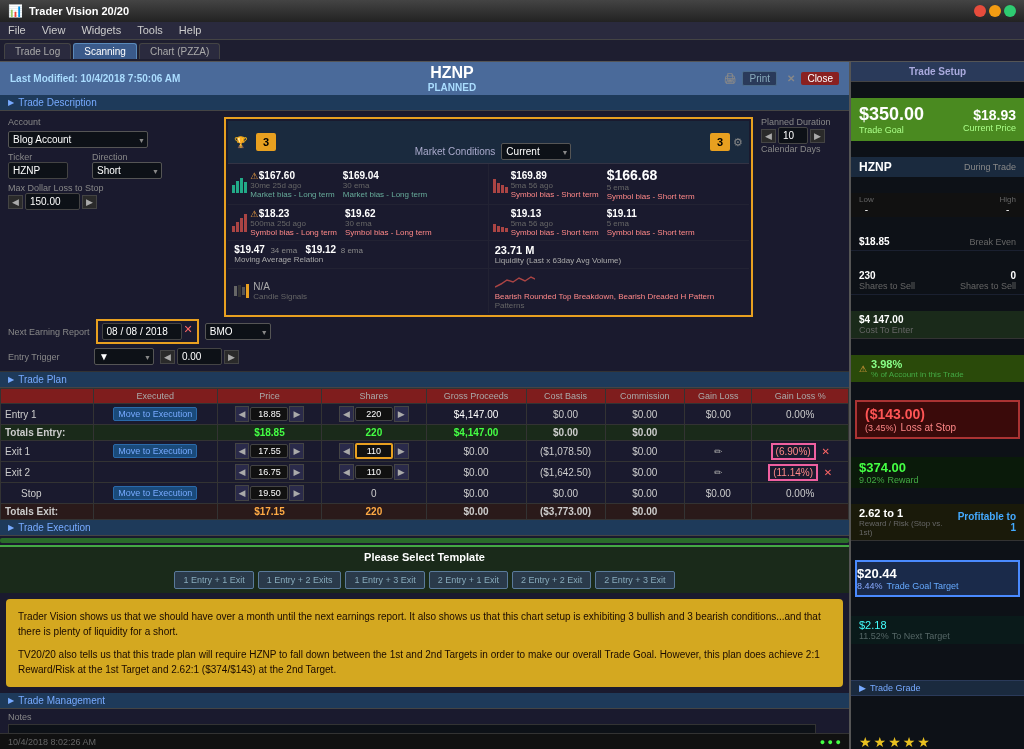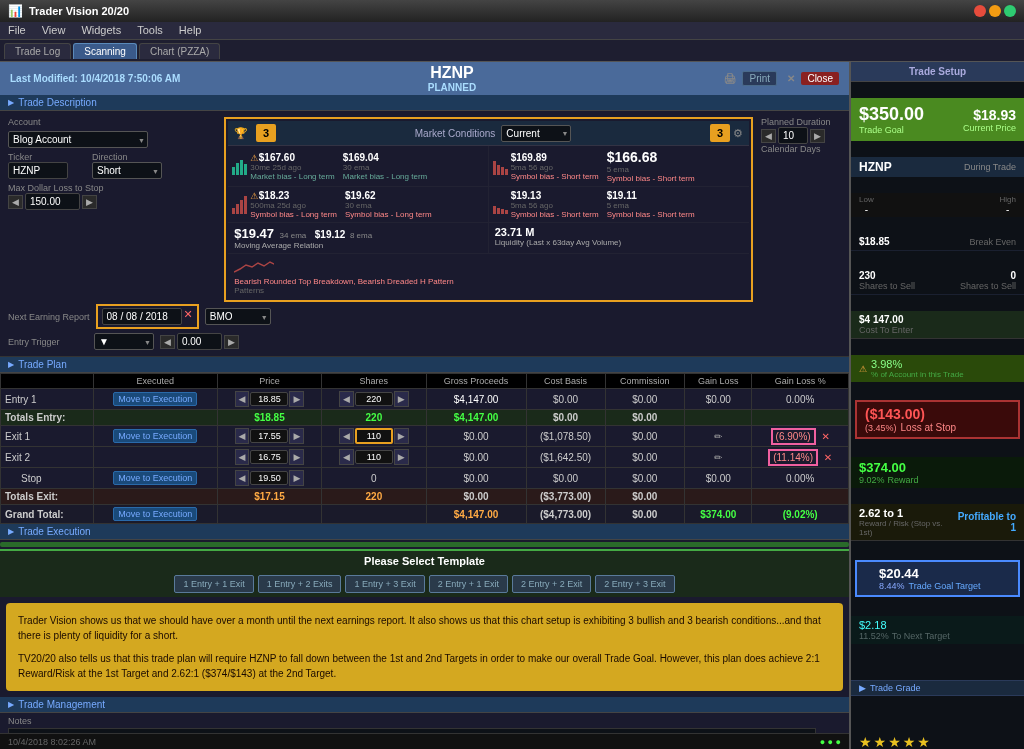--- a/index.html
+++ b/index.html
@@ -49,21 +49,21 @@
     .select-wrapper { position: relative; display: inline-block; }
     .select-wrapper::after { content: '▼'; position: absolute; right: 3px; top: 50%; transform: translateY(-50%); font-size: 7px; color: #888; pointer-events: none; }
     .market-header { display: flex; justify-content: space-between; align-items: center; padding: 3px 6px; background: #1a2a3e; border-bottom: 1px solid #334; }
     .market-header-left { display: flex; gap: 8px; align-items: center; }
     .market-title { color: #aac; font-size: 10px; }
     .market-badge { background: #e8a020; color: #000; font-weight: bold; padding: 1px 5px; border-radius: 2px; border: 2px solid #ffd080; font-size: 11px; }
     
     
     .trade-plan-section { background: #1a1a2e; }
     .tp-table { width: 100%; border-collapse: collapse; font-size: 10px; }
-    .tp-table th { background: #000000; color: #aaa; padding: 2px 4px; text-align: center; border: 1px solid #333; font-size: 9px; font-weight: normal; }
+    .tp-table th { background: #7f1d1d; color: #aaa; padding: 2px 4px; text-align: center; border: 1px solid #333; font-size: 9px; font-weight: normal; }
     .tp-table td { padding: 2px 3px; border: 1px solid #333; color: #ccc; text-align: center; vertical-align: middle; }
     .btn-small { background: #2a3a5a; border: 1px solid #446; color: #aac; padding: 1px 4px; border-radius: 2px; cursor: pointer; font-size: 9px; }
     .btn-blue { background: #1a4a7a; border: 1px solid #2a6aaa; color: #7af; }
     .arrow-btn { background: #2a2a2a; border: 1px solid #444; color: #aaa; padding: 1px 3px; cursor: pointer; font-size: 9px; }
     .red-text { color: #f66; }
     .totals-row td { background: #1a2a1a; font-weight: bold; }
     .totals-exit-row td { background: #2a1a1a; font-weight: bold; }
     .grand-total-row td { background: #1a1a2a; font-weight: bold; }
     .template-section { background: #1a2a1a; border-top: 2px solid #4a4; }
     .template-title { color: #fff; text-align: center; padding: 4px; font-size: 11px; font-weight: bold; }
@@ -247,21 +247,21 @@
               </div>
             </div>
           </div>
 
           <div style="flex:2.5; border:2px solid #e8a020; padding:2px;">
             <div class="market-header">
               <div class="market-header-left">
                 <span style="color:#e8a020; font-size:11px;">🏆</span>
                 <div class="market-badge orange-border">3</div>
               </div>
-              <div style="display:flex; gap:6px; align-items:center;">
+              <div style="display:flex; gap:6px; align-items:center;margin-top:19px;">
                 <span class="market-title">Market Conditions</span>
                 <div class="select-wrapper">
                   <select class="dropdown" style="width:70px;">
                     <option>Current</option>
                   </select>
                 </div>
               </div>
               <div style="display:flex; gap:3px; align-items:center;">
                 <div class="market-badge orange-border">3</div>
                 <span style="color:#888;">⚙</span>
@@ -342,32 +342,44 @@
                   <div style="color:#f88;font-size:8px;">Symbol bias - Short term</div>
                 </div>
                 <div style="margin-left:8px;">
                   <span style="color:#fff;font-size:10px;font-weight:bold;">$19.11</span>
                   <div style="color:#666;font-size:8px;">5 ema</div>
                   <div style="color:#f88;font-size:8px;">Symbol bias - Short term</div>
                 </div>
               </div>
 
               <div style="padding:3px 6px; border-right:1px solid #223; border-bottom:1px solid #223;">
-                <span style="color:#fff;font-size:13px;font-weight:bold;">$19.47</span>
+                <span style="color:#fff;font-size:10px;font-weight:bold;">$19.47</span>
                 <span style="color:#888;font-size:8px; margin-left:3px;">34 ema</span>
                 <span style="color:#fff;font-size:10px;font-weight:bold; margin-left:6px;">$19.12</span>
                 <span style="color:#888;font-size:8px; margin-left:2px;">8 ema</span>
                 <div style="color:#aaa;font-size:8px;">Moving Average Relation</div>
               </div>
 
               <div style="padding:3px 6px; border-bottom:1px solid #223;">
                 <span style="color:#fff;font-size:11px;font-weight:bold;">23.71 M</span>
                 <div style="color:#aaa;font-size:8px;">Liquidity (Last x 63day Avg Volume)</div>
               </div>
 
+              <div style="padding:3px 6px; border-right:1px solid #223; display:flex; align-items:center; gap:4px;">
+                <div style="display:flex; gap:1px; align-items:center; height:14px;">
+                  <div style="width:3px;height:10px;background:#666;position:relative;"></div>
+                  <div style="width:3px;height:12px;background:#333;"></div>
+                  <div style="width:3px;height:8px;background:#555;"></div>
+                  <div style="width:3px;height:14px;background:#e8a020;"></div>
+                </div>
+                <div>
+                  <span style="color:#aaa;font-size:10px;">N/A</span>
+                  <div style="color:#666;font-size:8px;">Candle Signals</div>
+                </div>
+              </div>
 
               <div style="padding:3px 6px;">
                 <div style="display:flex; gap:3px; align-items:center; margin-bottom:2px;">
                   <svg width="40" height="18">
                     <polyline points="0,15 6,12 12,8 18,10 24,6 30,9 36,5 42,8" stroke="#a44" stroke-width="1.5" fill="none"></polyline>
                   </svg>
                 </div>
                 <div style="color:#f88;font-size:8px;">Bearish Rounded Top Breakdown, Bearish Dreaded H Pattern</div>
                 <div style="color:#666;font-size:8px;">Patterns</div>
               </div>
@@ -550,31 +562,20 @@
               <td></td>
               <td style="color:#fa4;">$17.15</td>
               <td style="color:#fa4;">220</td>
               <td class="red-text">$0.00</td>
               <td class="red-text">($3,773.00)</td>
               <td class="red-text">$0.00</td>
               <td></td>
               <td></td>
             </tr>
 
-            <tr class="grand-total-row">
-              <td style="text-align:left; padding-left:4px;">Grand Total:</td>
-              <td><button class="btn-small btn-blue">Move to Execution</button></td>
-              <td></td>
-              <td></td>
-              <td style="color:#fa4;">$4,147.00</td>
-              <td class="red-text">($4,773.00)</td>
-              <td class="red-text">$0.00</td>
-              <td style="color:#4f4;">$374.00</td>
-              <td style="color:#4f4;">(9.02%)</td>
-            </tr>
           </tbody>
         </table>
       </div>
 
       <div class="section-header">
         <span class="section-arrow">▶</span>
         <span>Trade Execution</span>
       </div>
       <div class="progress-bar-full"></div>
 
@@ -665,21 +666,21 @@
     </div>
 
     <div style="background:#1a2a1a; padding:3px 8px; border-bottom:1px solid #333;">
       <div class="rp-row-val">$4 147.00</div>
       <div class="rp-row-label">Cost To Enter</div>
     </div>
 
     <div style="background:#2a4a0a; padding:3px 8px; display:flex; align-items:center; gap:4px;">
       <span style="color:#fa4; font-size:9px;">⚠</span>
       <div>
-        <div style="color:#8f8; font-size:11px; font-weight:normal;">3.98%</div>
+        <div style="color:#8f8; font-size:11px; font-weight:bold;">3.98%</div>
         <div style="color:#4a4; font-size:8px;">% of Account in this Trade</div>
       </div>
     </div>
 
     <div class="rp-loss">
       <div class="rp-loss-val">($143.00)</div>
       <div style="display:flex; gap:4px; align-items:center;">
         <span style="color:#f88; font-size:9px;">(3.45%)</span>
         <span class="rp-loss-label">Loss at Stop</span>
       </div>
@@ -700,21 +701,21 @@
     <div style="background:#1a1a0a; padding:3px 8px; border-bottom:1px solid #333; display:flex; justify-content:space-between; align-items:center;">
       <div>
         <div style="color:#fff; font-size:11px; font-weight:bold;">2.62 to 1</div>
         <div style="color:#666; font-size:8px;">Reward / Risk (Stop vs. 1st)</div>
       </div>
       <div style="text-align:right;">
         <div class="profitable">Profitable to 1</div>
       </div>
     </div>
 
-    <div style="background:#1a2a4a; border:2px solid #4a8aff; margin:3px 4px; padding:4px 22px;">
+    <div style="background:#1a2a4a; border:2px solid #4a8aff; margin:3px 4px; padding:4px 0;">
       <div style="color:#fff; font-size:13px; font-weight:bold;">$20.44</div>
       <div style="display:flex; gap:4px;">
         <span style="color:#8af; font-size:9px;">8.44%</span>
         <span style="color:#6af; font-size:9px;">Trade Goal Target</span>
       </div>
     </div>
 
 
     <div class="rp-to-target">
       <div class="rp-tt-val">$2.18</div>

